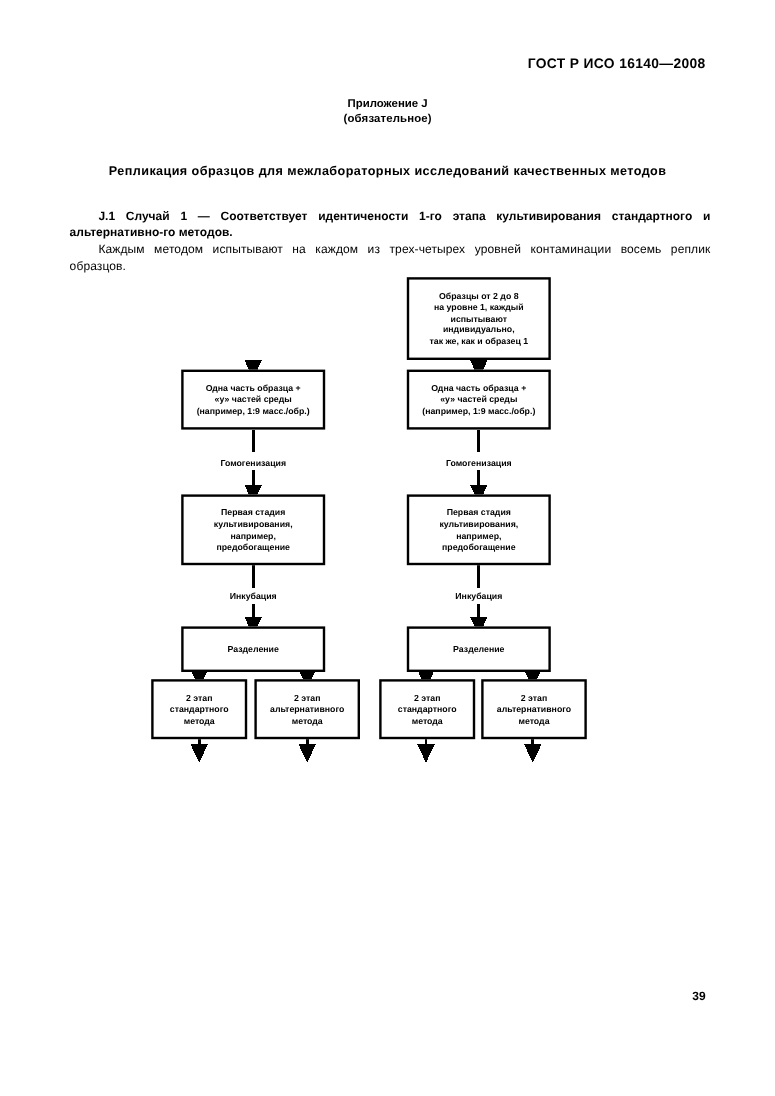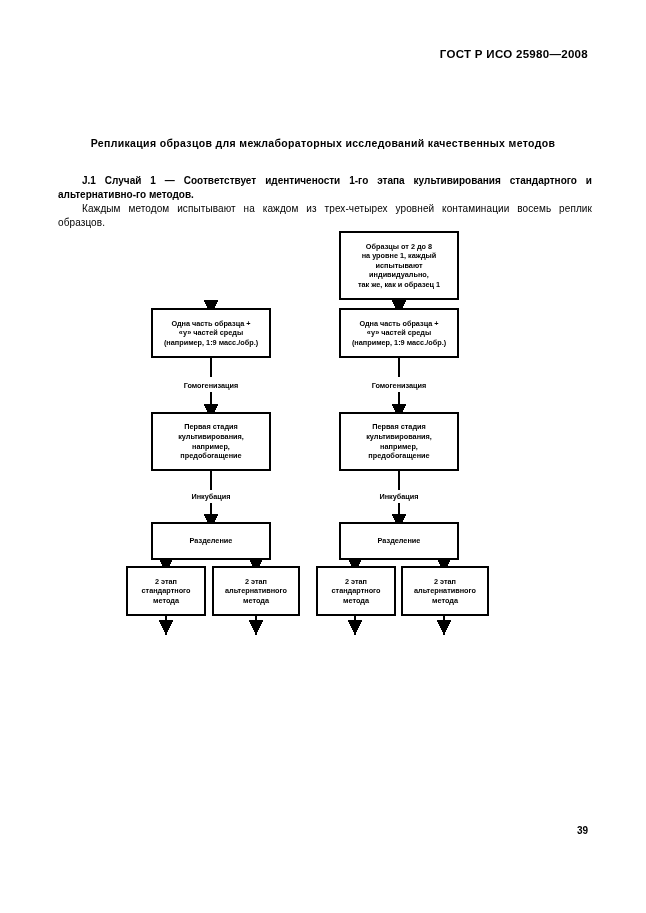--- a/index.html
+++ b/index.html
@@ -121,23 +121,25 @@
     font-weight: bold;
   }
 
   svg line, svg polygon { shape-rendering: crispEdges; }
 </style>
 </head>
 <body>
 
 <div class="page">
 
-  <div class="doc-header">ГОСТ Р ИСО 25980—2008</div>
+  <div class="doc-header">ГОСТ Р ИСО 16140—2008</div>
 
   <div class="annex-block">
+    <div class="line1">Приложение J</div>
+    <div class="line2">(обязательное)</div>
   </div>
 
   <div class="section-title">Репликация образцов для межлабораторных исследований качественных методов</div>
 
   <div class="para p1">J.1 Случай 1 — Соответствует идентичености 1-го этапа культивирования стандартного и альтернативно-го методов.</div>
 
   <div class="para p2">Каждым методом испытывают на каждом из трех-четырех уровней контаминации восемь реплик образцов.</div>
 
   <svg id="flowchart" viewBox="0 0 646 913" width="646" height="913">
     <defs>

